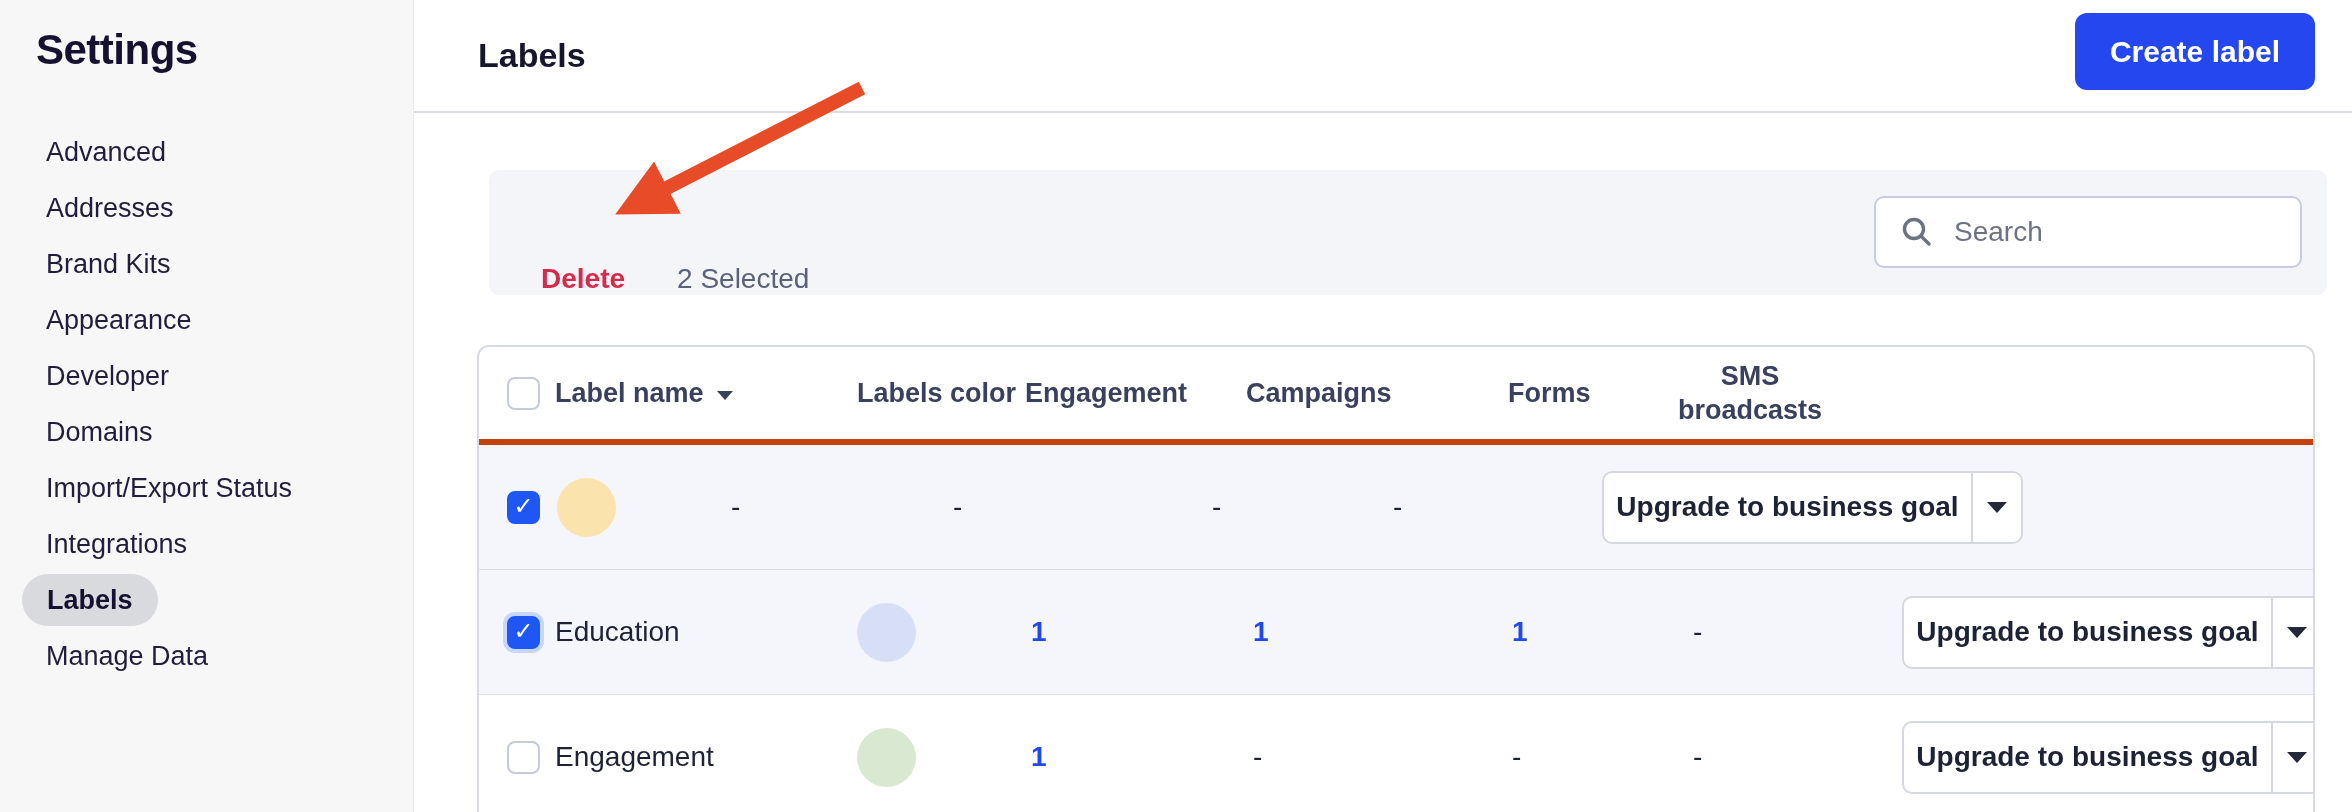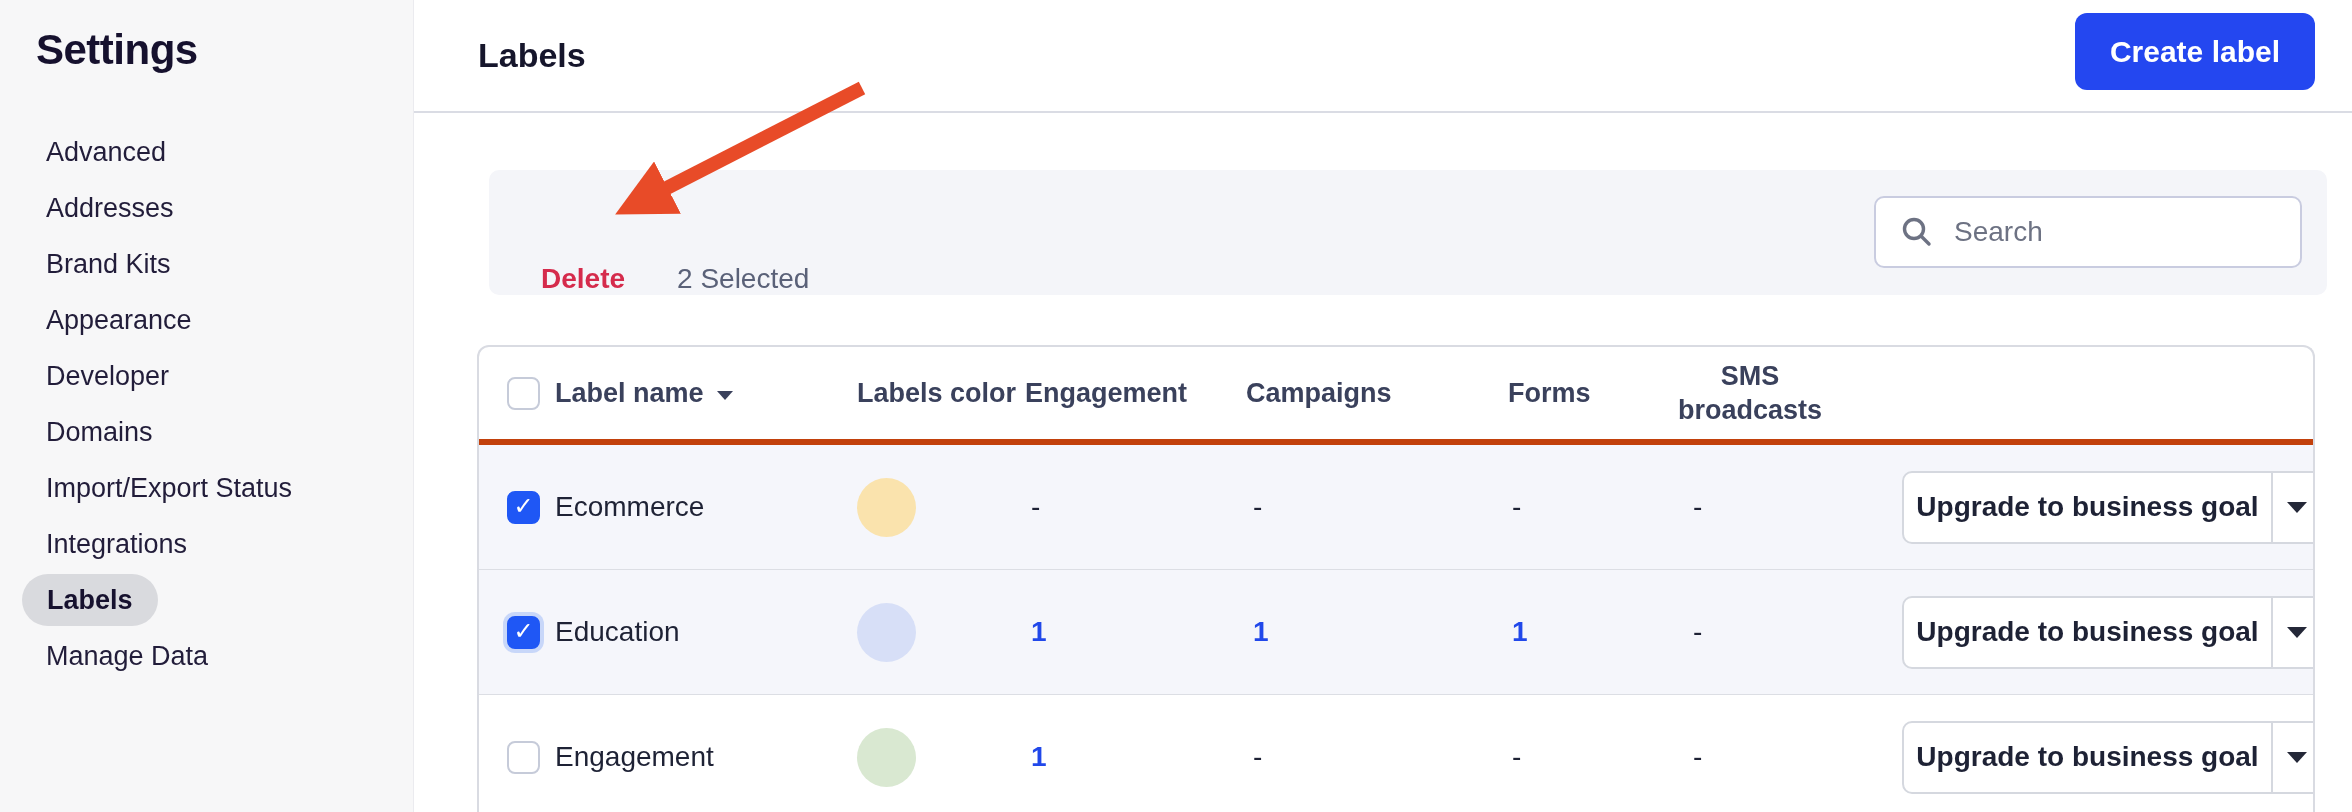--- a/index.html
+++ b/index.html
@@ -180,21 +180,20 @@
         <div class="c-sms">
           <span class="wrap">SMS broadcasts</span>
         </div>
         <div class="c-action"></div>
       </div>
 
       <div class="trow selected">
         <div class="c-check">
           <div class="cb checked"></div>
         </div>
-        <div class="c-name">Ecommerce</div>
         <div class="c-color">
             <div class="dot" style="background: rgb(250, 227, 173);"></div>
           </div>
         <div class="c-auto"><span class="num">-</span></div>
         <div class="c-camp"><span class="num">-</span></div>
         <div class="c-forms"><span class="num">-</span></div>
         <div class="c-sms"><span class="num">-</span></div>
         <div class="c-action">
           <div class="upgrade-btn">
             <div class="upgrade-main">Upgrade to business goal</div>

